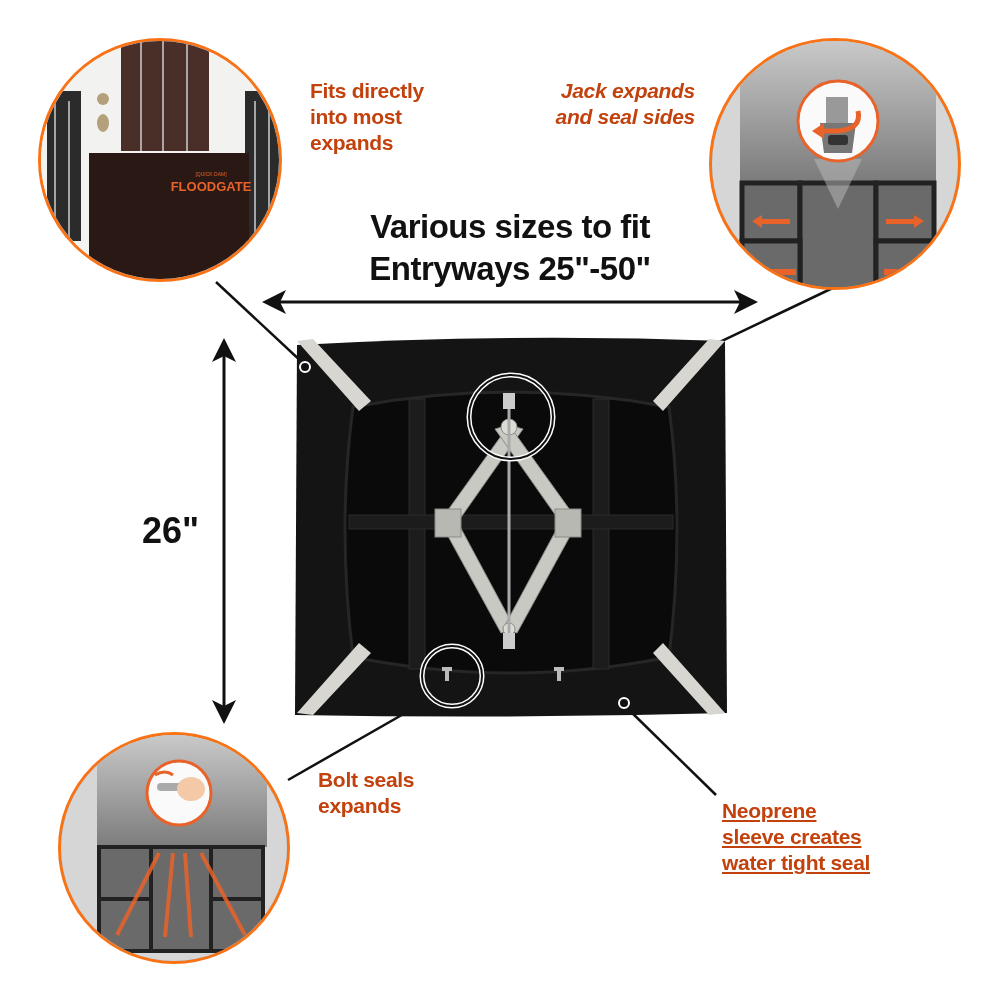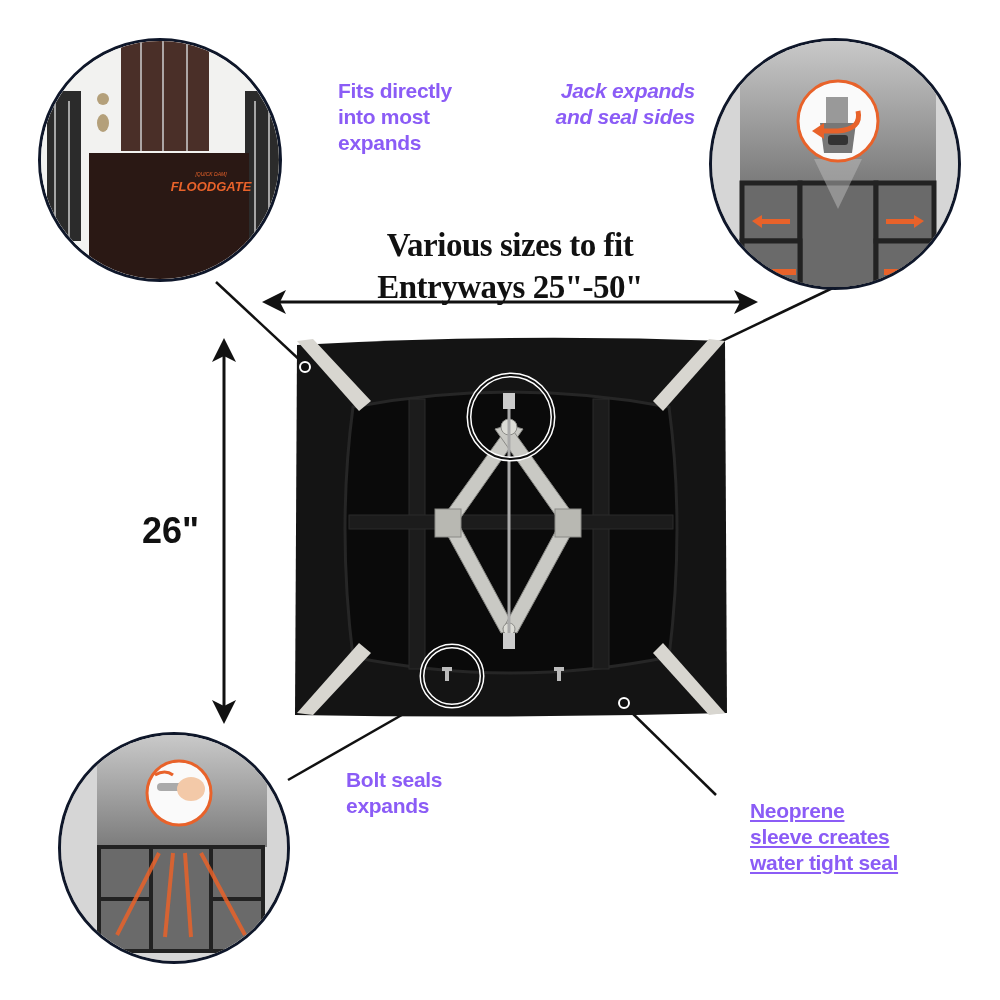--- a/index.html
+++ b/index.html
@@ -1,24 +1,24 @@
 <!DOCTYPE html>
 <html><head>
 <meta charset="utf-8">
 <style>
   html, body { margin:0; padding:0; background:#ffffff; }
   body { width:1000px; height:1000px; position:relative; overflow:hidden;
          font-family:"Liberation Sans", "DejaVu Sans", sans-serif; color:#111; }
   .abs { position:absolute; }
-  .label { font-weight:bold; font-size:21px; line-height:26px; color:#8b5cf6; letter-spacing:-0.3px;margin-left:28px; }
+  .label { font-weight:bold; font-size:21px; line-height:26px; color:#c2410c; letter-spacing:-0.3px; }
   .label .ln { display:block; }
   .headline { font-weight:bold; font-size:33px; line-height:42px; text-align:center; letter-spacing:-0.5px; }
   .dim { font-weight:bold; font-size:36px; }
   svg { position:absolute; left:0; top:0; }
-  .circ { position:absolute; border-radius:50%; overflow:hidden; border:3px solid #0f172a; box-sizing:border-box; background:#cfcfcf;font-style:italic; }
+  .circ { position:absolute; border-radius:50%; overflow:hidden; border:3px solid #f97316; box-sizing:border-box; background:#cfcfcf; }
 </style>
 </head>
 <body>
 
 <svg width="1000" height="1000">
 
   <g>
     <line x1="268" y1="302" x2="752" y2="302" stroke="#111" stroke-width="3"></line>
     <polygon points="262,302 286,290 280,302 286,314" fill="#111"></polygon>
     <polygon points="758,302 734,290 740,302 734,314" fill="#111"></polygon>
@@ -164,21 +164,21 @@
       <line x1="124" y1="118" x2="130" y2="202"></line>
         <line x1="140" y1="118" x2="184" y2="200"></line>
     </g>
     <circle cx="118" cy="58" r="32" fill="#fafafa" stroke="#e8622a" stroke-width="3"></circle>
     <rect x="96" y="48" width="28" height="8" rx="4" fill="#aaa"></rect>
     <ellipse cx="130" cy="54" rx="14" ry="12" fill="#f3c9a8"></ellipse>
     <path d="M94,40 Q104,34 112,40" fill="none" stroke="#e8622a" stroke-width="3"></path>
   </svg>
 </div>
 
-<div class="abs headline" style="left:300px;top:224px;width:420px;font-family:Liberation Serif, serif;">
+<div class="abs headline" style="left:300px;top:206px;width:420px;">
   <div>Various sizes to fit</div>
   <div>Entryways 25"-50"</div>
 </div>
 
 <div class="abs dim" style="left:142px;top:510px;">26"</div>
 
 <div class="abs label" style="left:310px;top:78px;">
   <span class="ln">Fits directly</span>
   <span class="ln">into most</span>
   <span class="ln">expands</span>

